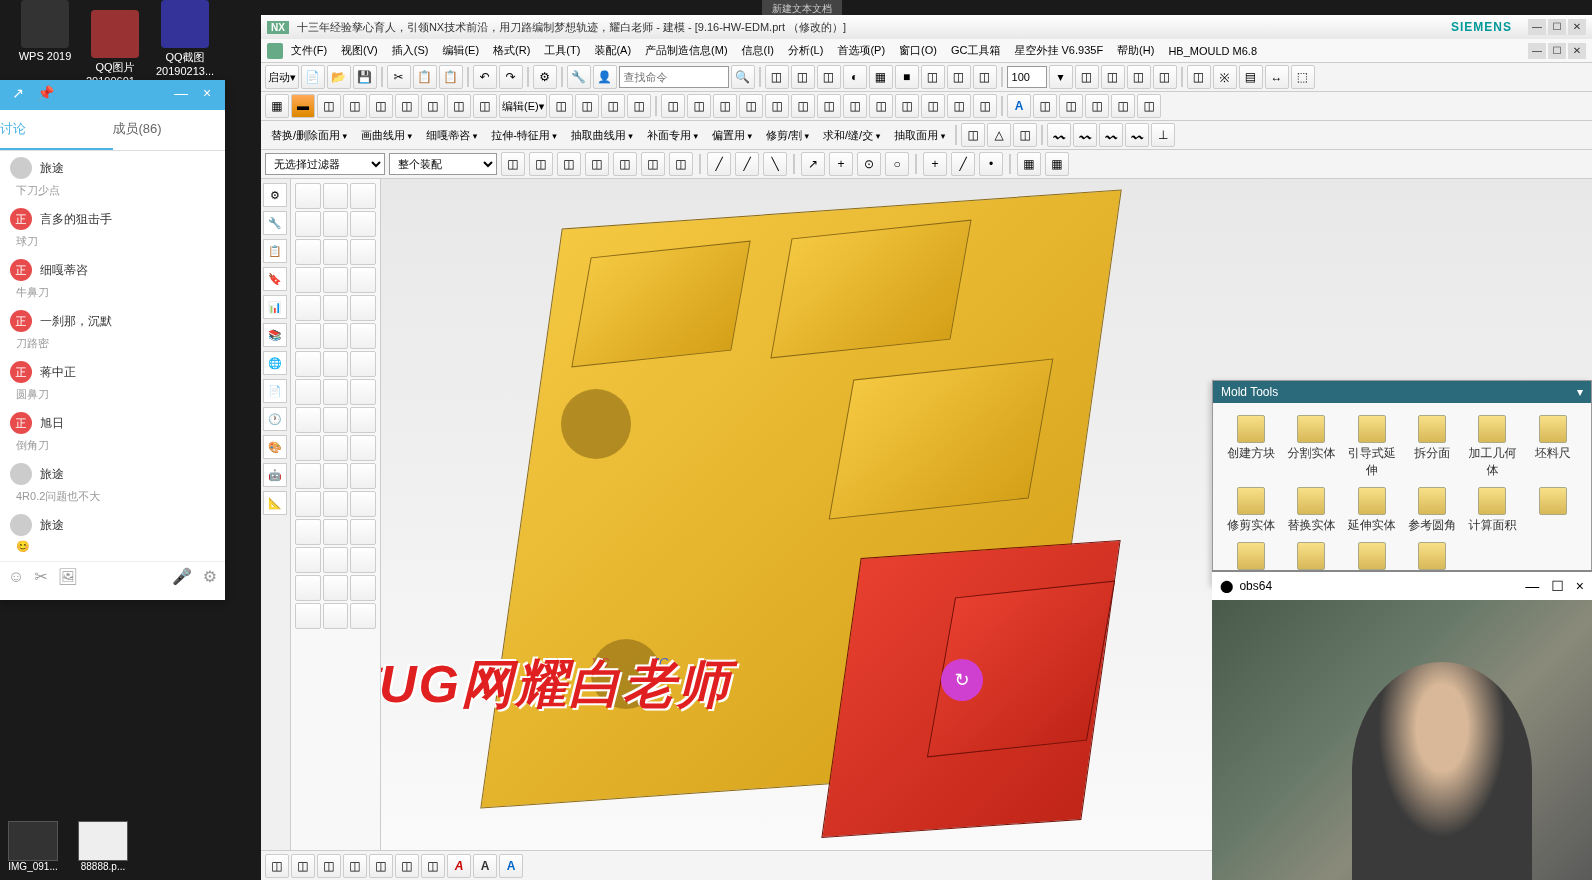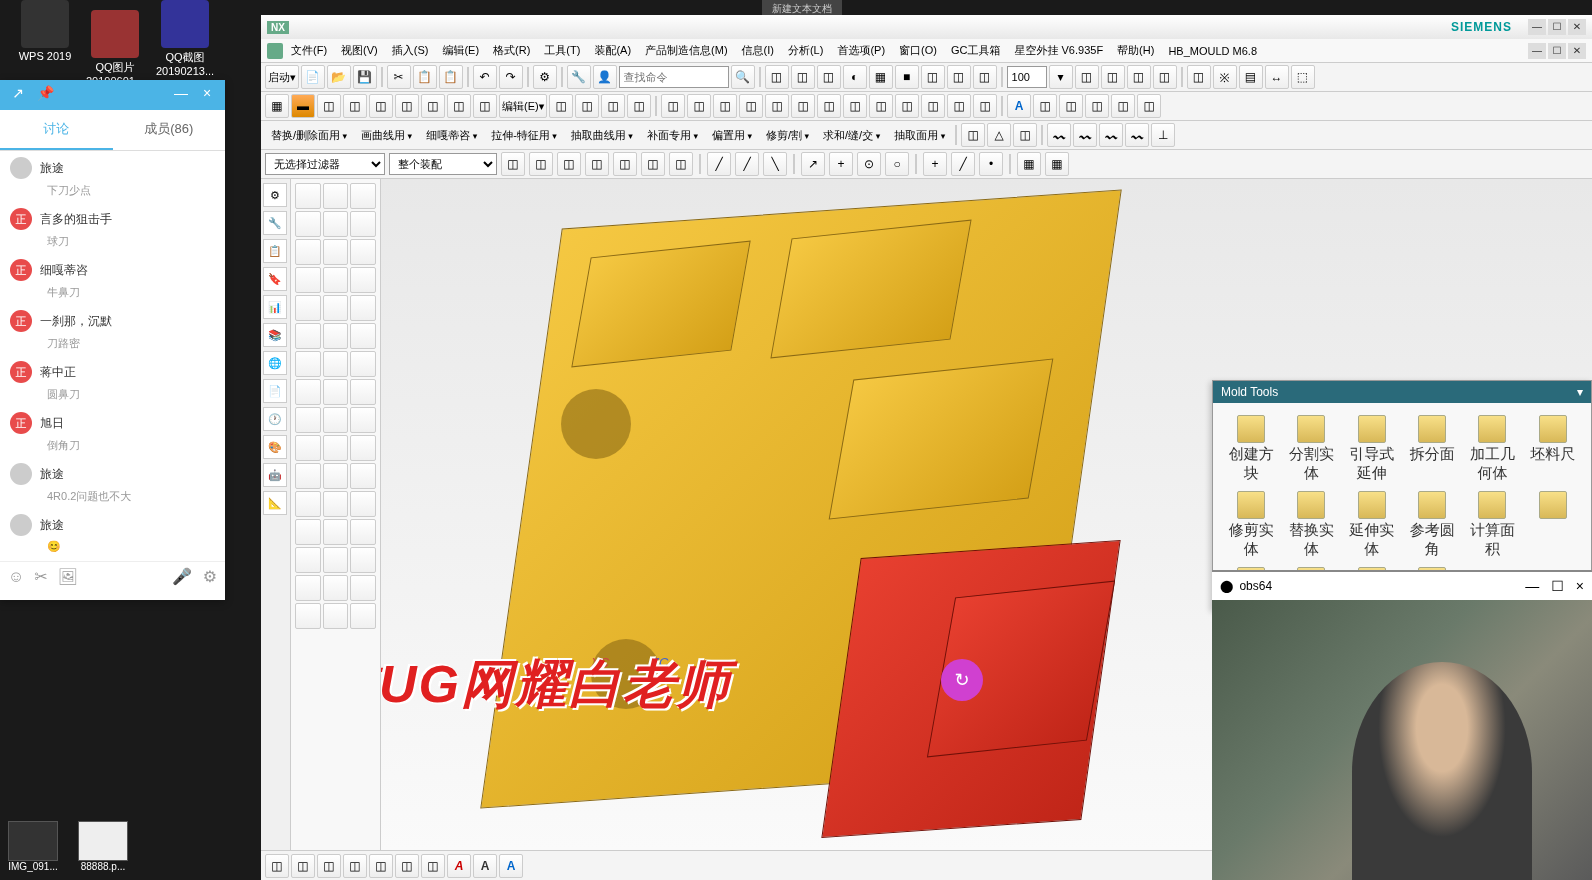--- a/index.html
+++ b/index.html
@@ -8,28 +8,28 @@
 .desktop { position: absolute; top: 0; left: 0; width: 225px; height: 880px; background: #1a1a1a; }
 .desktop-icon { position: absolute; width: 70px; text-align: center; color: white; font-size: 11px; }
 .desktop-icon .ic { width: 48px; height: 48px; margin: 0 auto 2px; background: #333; border-radius: 4px; }
 
 .chat-window { position: absolute; top: 80px; left: 0; width: 225px; height: 520px; background: white; box-shadow: 0 2px 8px rgba(0,0,0,0.3); }
 .chat-title { height: 30px; background: #4bb4e6; display: flex; align-items: center; padding: 0 8px; gap: 8px; }
 .chat-title span { color: white; font-size: 14px; }
 .chat-title-right { margin-left: auto; display: flex; gap: 6px; }
 .chat-title-btn { width: 20px; height: 20px; color: white; font-size: 14px; text-align: center; cursor: pointer; }
 .chat-tabs { display: flex; border-bottom: 1px solid #ddd; }
-.chat-tab { flex: 1; text-align: center; padding: 10px 0; font-size: 13px; color: #666; cursor: pointer; }
+.chat-tab { flex: 1; text-align: left; padding: 10px 0; font-size: 13px; color: #666; cursor: pointer; }
 .chat-tab.active { color: #4bb4e6; border-bottom: 2px solid #4bb4e6; }
 .chat-list { height: 410px; overflow-y: auto; }
 .chat-item { padding: 6px 10px; display: flex; align-items: center; gap: 8px; cursor: pointer; }
 .chat-avatar { width: 22px; height: 22px; border-radius: 50%; background: #e84b4b; color: white; font-size: 11px; display: flex; align-items: center; justify-content: center; }
 .chat-avatar.gray { background: #ccc; }
 .chat-name { font-size: 12px; color: #333; }
-.chat-sub { font-size: 11px; color: #999; padding-left: 47px; margin-top: -2px; margin-bottom: 4px; }
+.chat-sub { font-size: 11px; color: #999; padding-left: 16px; margin-top: -2px; margin-bottom: 4px; }
 .chat-bottom { height: 30px; border-top: 1px solid #eee; display: flex; align-items: center; padding: 0 8px; gap: 10px; color: #999; }
 
 .nx-window { position: absolute; left: 225px; top: 15px; right: 0; bottom: 0; background: #f97316; display: flex; flex-direction: column; margin-left: 36px; }
 .nx-title { height: 24px; background: linear-gradient(#fff,#e8e8e8); display: flex; align-items: center; padding: 0 6px; gap: 8px; font-size: 11px; color: #333; }
 .nx-logo { background: #6a8; color: white; padding: 1px 4px; font-weight: bold; font-size: 10px; }
 .siemens { margin-left: auto; color: #099; font-weight: bold; letter-spacing: 1px; font-size: 12px; }
 .win-ctrl { display: flex; gap: 2px; margin-left: 8px; }
 .win-ctrl span { width: 18px; height: 16px; background: #ddd; color: #333; text-align: center; font-size: 10px; line-height: 16px; cursor: pointer; }
 
 .nx-menu { height: 24px; background: #f8f8f8; display: flex; align-items: center; padding: 0 6px; gap: 2px; font-size: 11px; border-bottom: 1px solid #ccc; flex-wrap: nowrap; overflow: hidden; }
@@ -63,21 +63,21 @@
 .rotate-cursor { position: absolute; width: 42px; height: 42px; border-radius: 50%; background: #d040d0; top: 480px; left: 560px; display: flex; align-items: center; justify-content: center; color: white; font-size: 18px; }
 .axis-label { position: absolute; font-size: 13px; color: #c44; font-style: italic; }
 
 .watermark { position: absolute; bottom: 130px; left: -110px; font-size: 52px; font-weight: bold; color: #e02020; text-shadow: 2px 2px 0 #fff, -2px -2px 0 #fff; letter-spacing: 2px; font-style: italic; }
 
 .mold-panel { position: absolute; right: 0; top: 380px; width: 380px; background: #f8f8f8; border: 1px solid #999; box-shadow: -2px 2px 6px rgba(0,0,0,0.2); }
 .mold-title { background: #2a6a7a; color: white; padding: 4px 8px; font-size: 12px; display: flex; align-items: center; }
 .mold-grid { display: grid; grid-template-columns: repeat(6,1fr); gap: 0; padding: 8px; }
 .mold-cell { text-align: center; padding: 4px 2px; cursor: pointer; }
 .mold-ic { width: 28px; height: 28px; margin: 0 auto 2px; background: linear-gradient(#f8e088,#d8b858); border: 1px solid #aa8; border-radius: 2px; }
-.mold-lbl { font-size: 15px; color: #333; text-align: center; }
+.mold-lbl { font-size: 12px; color: #333; text-align: center; }
 
 .obs-window { position: absolute; right: 0; bottom: 0; width: 380px; height: 310px; background: #000; border-top: 2px solid #888; }
 .obs-title { height: 28px; background: white; display: flex; align-items: center; padding: 0 8px; font-size: 12px; gap: 6px; }
 .obs-title-right { margin-left: auto; display: flex; gap: 12px; font-size: 14px; cursor: pointer; }
 .obs-content { width: 100%; height: 282px; background: linear-gradient(135deg,#4a5a4a 0%,#6a7a6a 40%,#8a8a7a 60%,#5a5a5a 100%); position: relative; }
 .webcam-person { position: absolute; right: 60px; bottom: 0; width: 180px; height: 220px; background: radial-gradient(ellipse at 50% 30%,#d8b898 20%,#3a3a3a 50%); border-radius: 50% 50% 0 0; }
 
 .nx-status { height: 20px; background: #f0f0f0; border-top: 1px solid #ccc; font-size: 11px; padding: 2px 8px; color: #333; }
 .nx-bottom-tb { height: 30px; background: #f4f4f4; border-top: 1px solid #ccc; display: flex; align-items: center; gap: 2px; padding: 0 4px; }
 
@@ -160,20 +160,21 @@
 </div>
 
 <div class="desktop-taskbar-icons">
   <div style="text-align:center;color:white;font-size:10px"><div class="tb-thumb"></div><span>IMG_091...</span></div>
   <div style="text-align:center;color:white;font-size:10px"><div class="tb-thumb" style="background:#eee"></div><span>88888.p...</span></div>
 </div>
 
 <div class="nx-window">
   <div class="nx-title">
     <span class="nx-logo">NX</span>
+    <span>十三年经验孳心育人，引领NX技术前沿，用刀路编制梦想轨迹，耀白老师 - 建模 - [9.16-HW-EDM.prt （修改的）]</span>
     <span class="siemens">SIEMENS</span>
     <div class="win-ctrl">
       <span>—</span>
       <span>☐</span>
       <span>✕</span>
     </div>
   </div>
 
   <div class="nx-menu">
     <span style="width:16px;height:16px;background:#6a8;border-radius:2px"></span>

